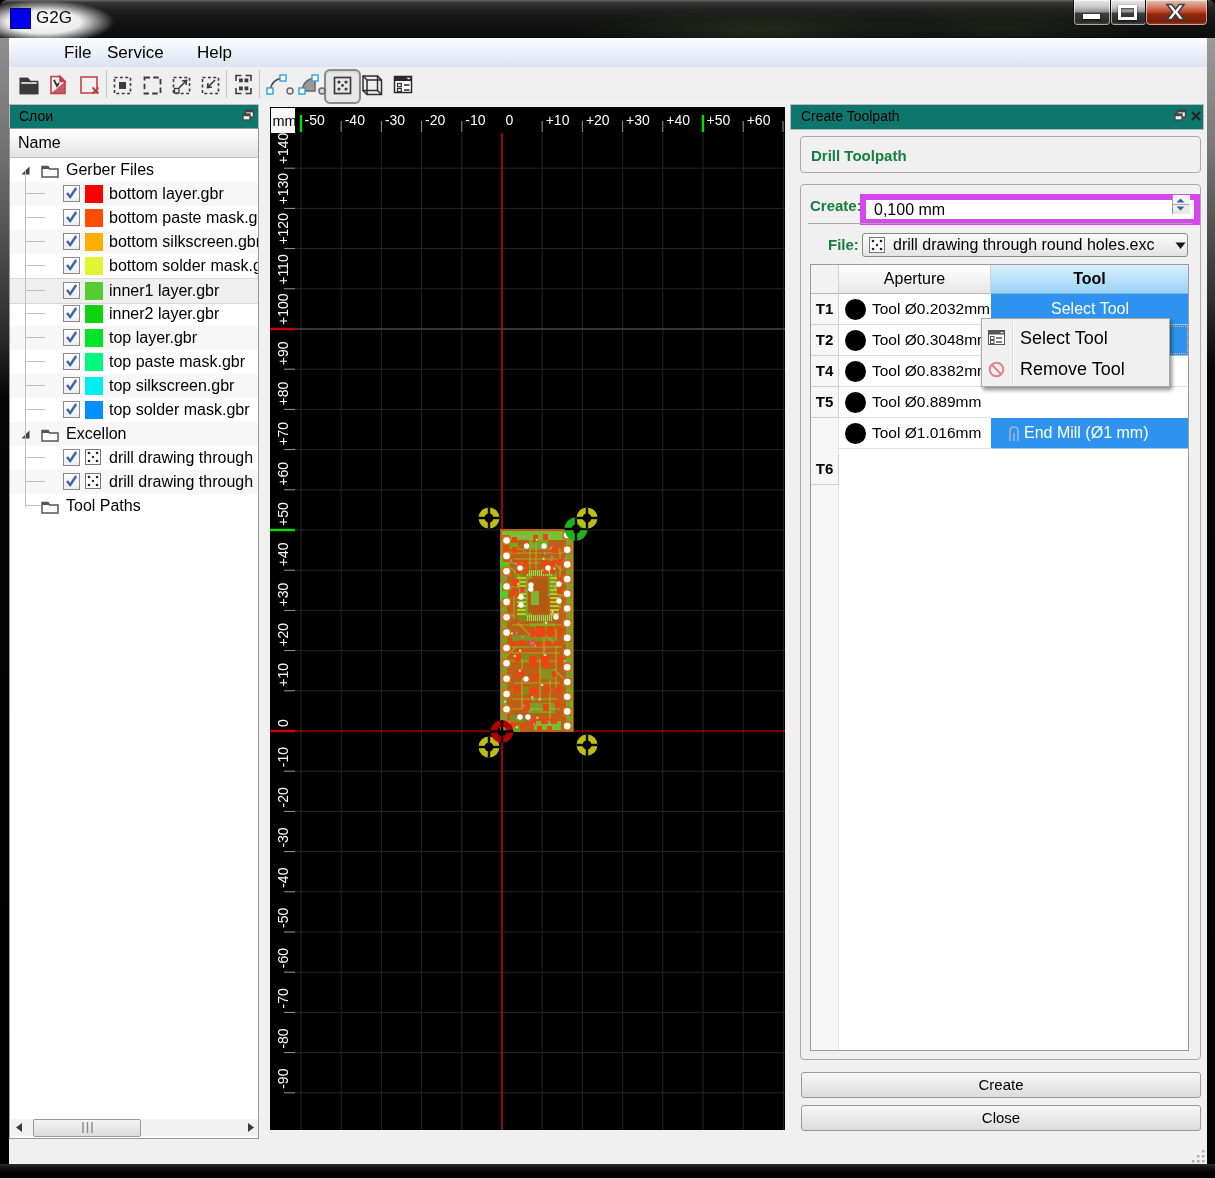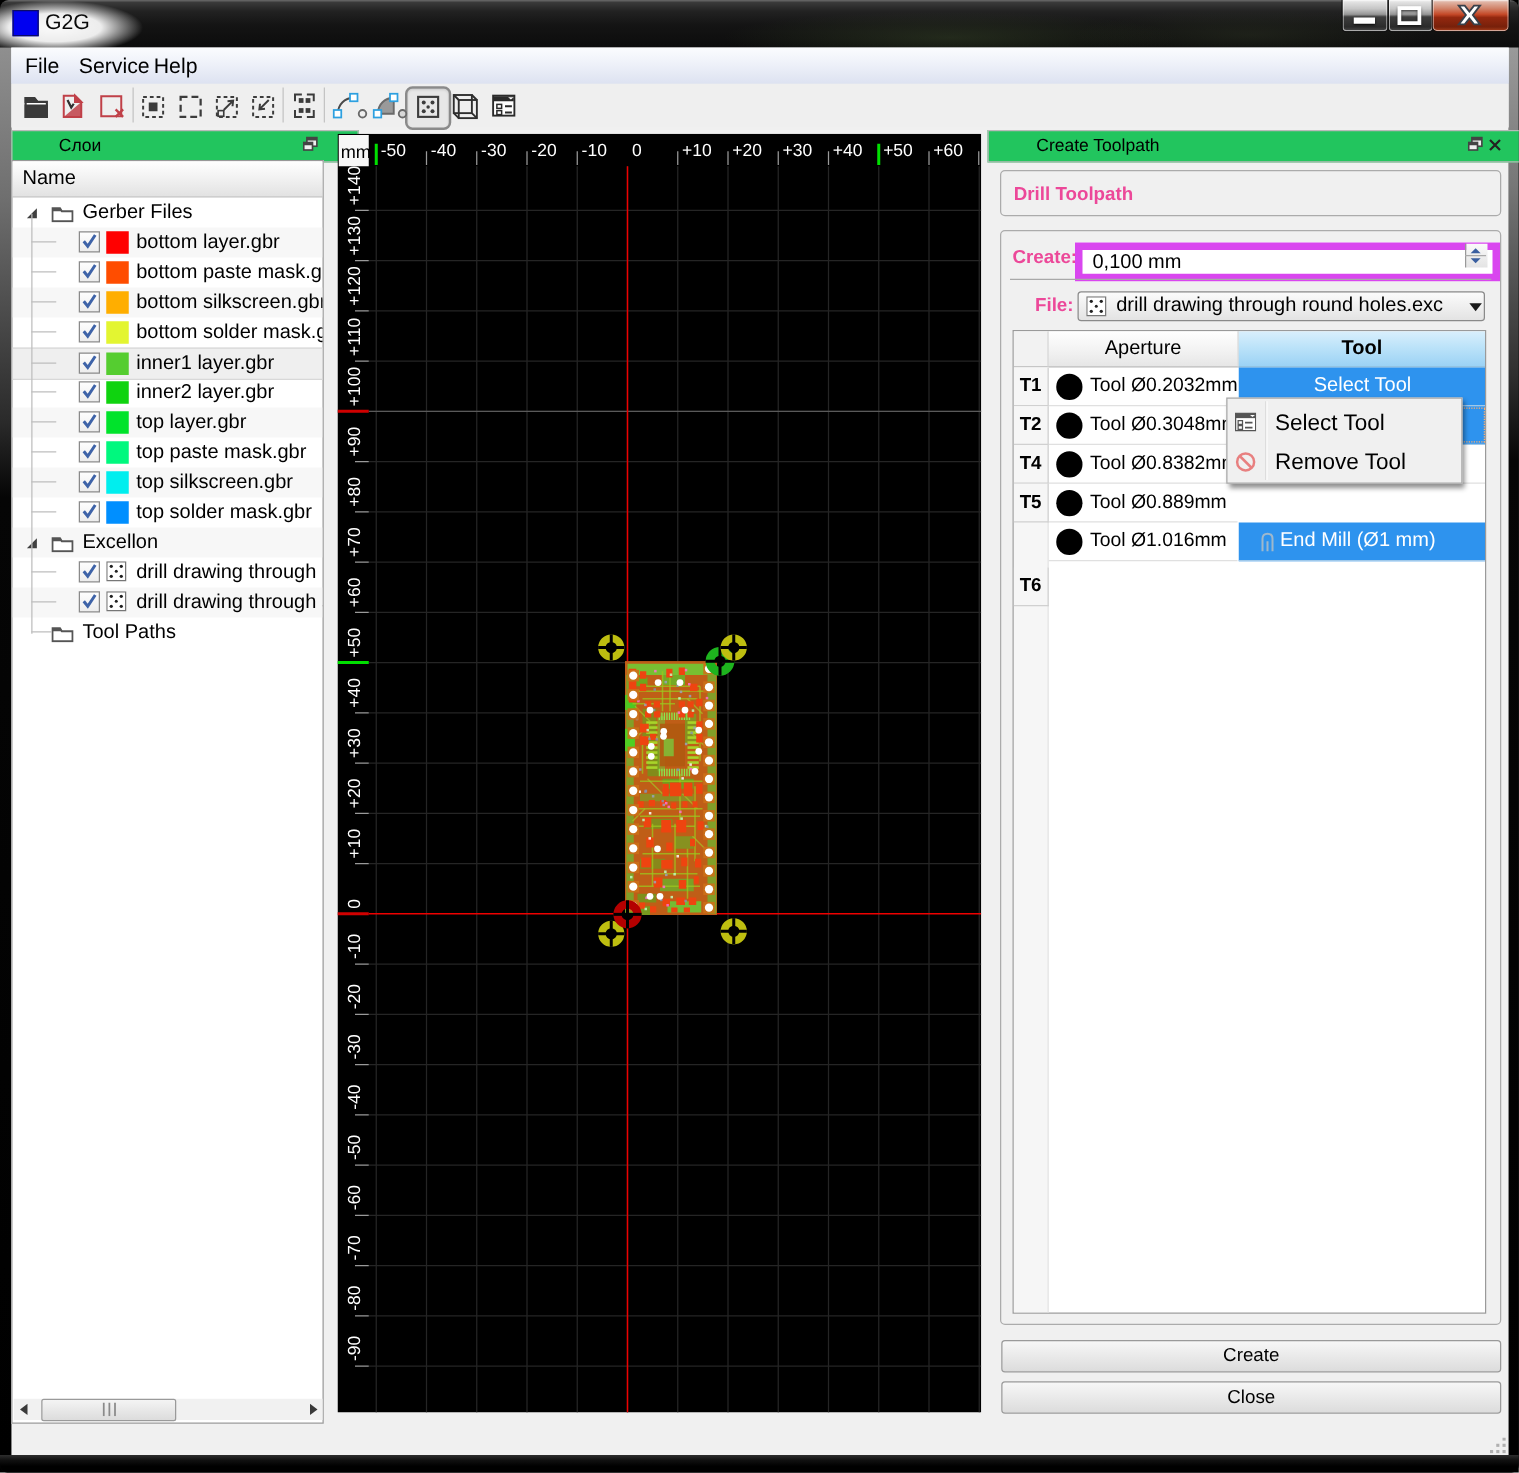--- a/index.html
+++ b/index.html
@@ -24,37 +24,37 @@
  background:linear-gradient(180deg,#ebebeb 0%,#c6c6c6 28%,#969696 46%,#3e3e3e 54%,#2b2b2b 86%,#4a4a4a 100%);}
 #btnmax{left:1110px;width:35px;border-radius:0 0 4px 4px;
  background:linear-gradient(180deg,#ebebeb 0%,#c6c6c6 28%,#969696 46%,#3e3e3e 54%,#2b2b2b 86%,#4a4a4a 100%);}
 #btncls{left:1145px;width:61px;border-radius:0 0 5px 5px;
  background:linear-gradient(180deg,#e5c4b8 0%,#d08066 28%,#c54928 46%,#94280f 56%,#77200a 86%,#aa3f1c 100%);}
 .minbar{position:absolute;left:9px;top:14px;width:17px;height:5px;background:#fff;box-shadow:0 1px 2px rgba(0,0,0,.8);}
 .maxsq{position:absolute;left:7px;top:5px;width:13px;height:9px;border:3px solid #fff;box-shadow:0 1px 2px rgba(0,0,0,.7),inset 0 1px 2px rgba(0,0,0,.7);}
 
 #client{left:9px;top:38px;width:1198px;height:1126px;background:#f0f0f0;}
 #menubar{left:0;top:0;width:1198px;height:29px;background:linear-gradient(180deg,#fbfcfe 0%,#eef1f9 45%,#dde2f1 100%);}
-.mitem{position:absolute;top:0;height:35px;line-height:29px;font-size:17px;color:#000;}
+.mitem{position:absolute;top:0;height:35px;line-height:29px;font-size:17px;color:#000;margin-left:44px;}
 .tsep{position:absolute;top:3px;width:1px;height:28px;background:#c4c4c4;}
 
-.dockhdr{position:absolute;height:24px;background:#22c55e;border:1px solid #b9b9b9;font-size:14px;color:#000;padding-left:28px;}
+.dockhdr{position:absolute;height:24px;background:#0f766e;border:1px solid #b9b9b9;font-size:14px;color:#000;}
 #namehdr{left:0;top:0;width:248px;height:28px;background:linear-gradient(180deg,#ffffff,#eeeeee 60%,#e2e2e2);border-bottom:1px solid #c0c0c0;font-size:16px;line-height:28px;}
 .trow{position:absolute;left:0;width:248px;height:24px;font-size:16px;color:#000;}
 .talt{background:#f7f7f7;}
 .tsel{background:#efefef;border-top:1px solid #d8d8d8;border-bottom:1px solid #d8d8d8;}
 .cbx{position:absolute;top:3px;width:15px;height:15px;background:linear-gradient(180deg,#fdfdfd,#ededed);border:1px solid #8a8a8a;}
 .swatch{position:absolute;top:3px;width:18px;height:18px;}
 .ttext{position:absolute;top:0;height:24px;line-height:24px;white-space:nowrap;}
 
 #hscroll{left:1px;top:990px;width:248px;height:17px;background:#f1f1f1;}
 #hthumb{position:absolute;left:22px;top:0px;width:106px;height:16px;background:linear-gradient(180deg,#f4f4f4,#dcdcdc);border:1px solid #9a9a9a;border-radius:2px;}
 
 .gbox{position:absolute;background:#f0f0f0;border:1px solid #ababab;border-radius:4px;}
-.blab{font-weight:bold;font-size:15px;color:#ec4899;position:absolute;}
+.blab{font-weight:bold;font-size:15px;color:#15803d;position:absolute;}
 #depthinput{position:absolute;left:860px;top:194px;width:328px;height:19px;background:#fff;border:6px solid #d946ef;font-size:16px;line-height:19px;}
 #filecombo{position:absolute;left:862px;top:233px;width:324px;height:22px;background:linear-gradient(180deg,#fbfbfb,#ededed 60%,#e3e3e3);border:1px solid #8a8a8a;border-radius:3px;}
 .hcell{position:absolute;top:0;height:28px;line-height:28px;text-align:center;font-size:16px;}
 .rowhdr{position:absolute;left:0;width:27px;height:30px;background:#f6f6f6;border-right:1px solid #d0d0d0;border-bottom:1px solid #d0d0d0;font-weight:bold;font-size:15px;text-align:center;line-height:30px;}
 .apcell{position:absolute;left:28px;width:151px;height:30px;border-bottom:1px solid #e0e0e0;font-size:15.5px;line-height:30px;white-space:nowrap;overflow:hidden;}
 .toolcell{position:absolute;left:180px;width:198px;height:30px;background:#2e93ee;border-bottom:1px solid #9fc8ea;color:#fff;font-size:16px;line-height:30px;text-align:center;}
 .apcirc{position:absolute;left:6px;top:5px;width:21px;height:21px;border-radius:50%;background:#000;}
 
 #ctxmenu{position:absolute;left:981px;top:318px;width:187px;height:67px;background:#f0f0f0;border:1px solid #a8a8a8;box-shadow:2px 3px 4px rgba(0,0,0,.45);}
 .citem{position:absolute;left:0;width:187px;height:31px;font-size:18px;color:#000;}
@@ -78,21 +78,21 @@
       <div class="maxsq"></div>
     </div>
 <div class="wbtn" id="btncls">
 <svg width="59" height="24" style="position:absolute;left:0;top:0">
 <path d="M 21 4.5 L 25.8 4.5 L 29.5 9.2 L 33.2 4.5 L 38 4.5 L 32.3 12 L 38 19.5 L 33.2 19.5 L 29.5 14.8 L 25.8 19.5 L 21 19.5 L 26.7 12 Z" fill="#fff" stroke="#38404a" stroke-width="1.5"></path>
 </svg>
     </div>
 <div class="abs" style="left:9px;top:38px;width:1198px;height:29px;background:linear-gradient(180deg,#fbfcfe 0%,#eef1f9 45%,#dde2f1 100%);"></div>
     <div class="mitem" style="left:20px;top:38px;">File</div>
     <div class="mitem" style="left:63px;top:38px;">Service</div>
-    <div class="mitem" style="left:123px;top:38px;">Help</div>
+    <div class="mitem" style="left:153px;top:38px;">Help</div>
     <div class="abs" style="left:9px;top:67px;width:1198px;height:35px;background:#efefef;"></div>
     <div class="tsep" style="left:106px;top:70px;"></div>
     <div class="tsep" style="left:226px;top:70px;"></div>
     <div class="tsep" style="left:259px;top:70px;"></div>
     <div class="abs" style="left:324px;top:69px;width:33px;height:31px;border:2px solid #8a8a8a;border-radius:6px;background:#e7e7e7;box-shadow:inset 0 1px 2px rgba(0,0,0,.12);"></div>
     <svg class="abs" style="left:9px;top:67px" width="500" height="35">
 <g stroke="#3a3a3a" fill="none" stroke-width="1.7">
  <path d="M11.5 11.5 h7 l2.5 3 h7.5 v12 h-17 z" fill="#fff"></path>
  <path d="M11.5 11.5 h7 l2.5 3 h-9.5 z" fill="#3a3a3a"></path>
  <path d="M11.5 17.5 h17 v9 h-17 z" fill="#3a3a3a"></path>

